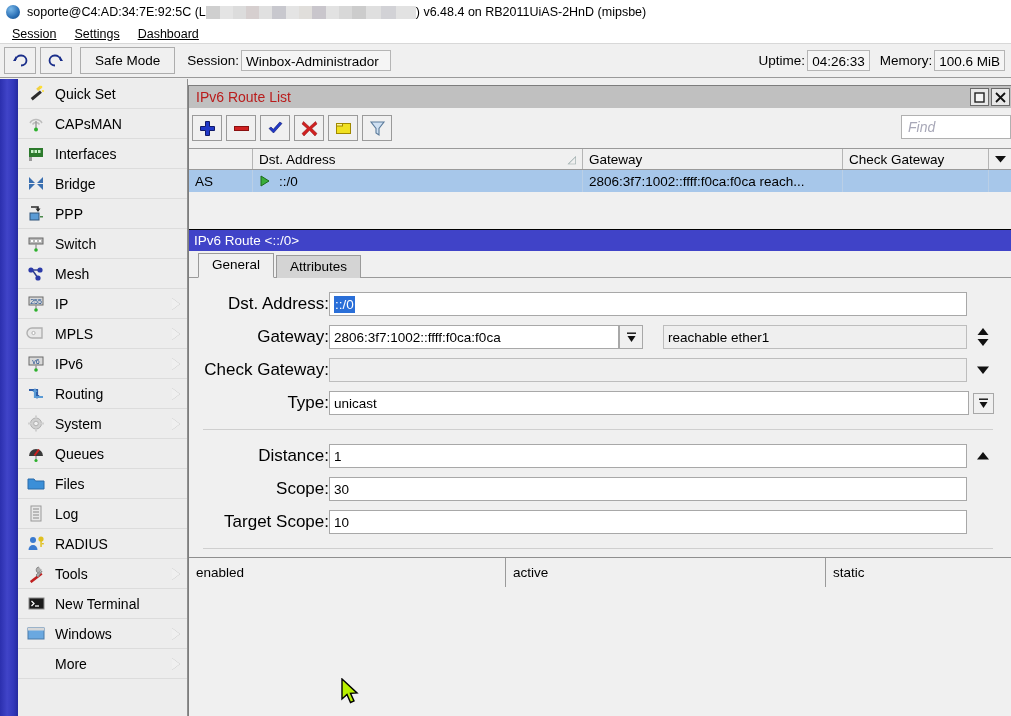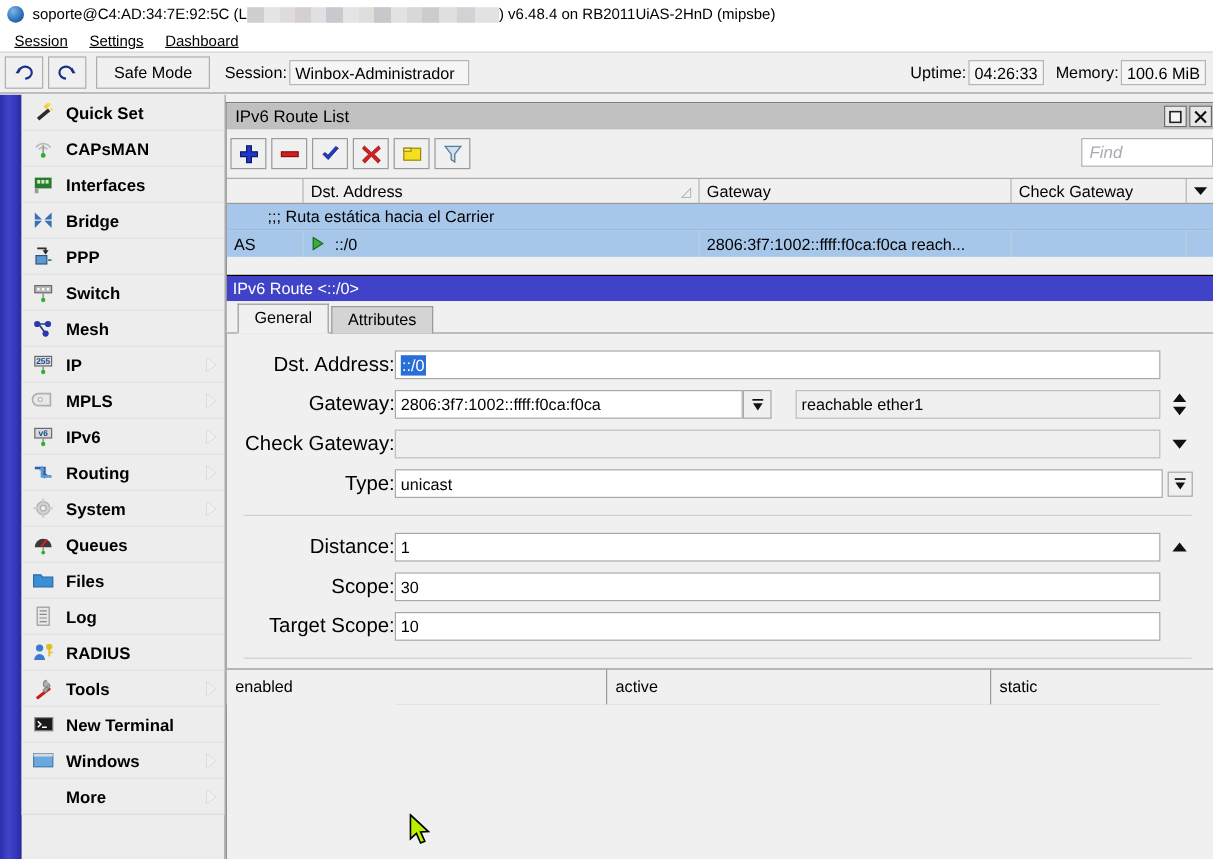--- a/index.html
+++ b/index.html
@@ -65,21 +65,21 @@
   .rofield {
     border:1px solid #b5b5b5; background:#f5f5f5; height:21px; padding:1px 4px 0 4px;
     display:flex; align-items:center; font-size:13.5px; margin-left:2px;
   }
   .tb-right { margin-left:auto; display:flex; align-items:center; padding-right:2px; }
   .tb-right .lbl { margin-left:10px; }
 
   
   .sidebar {
     position:absolute; left:0; top:79px; width:188px; height:637px;
-    background:#ededed; border-right:1px solid #8f8f8f;font-weight:bold;
+    background:#ededed; border-right:1px solid #8f8f8f;
   }
   .sidebar-strip {
     position:absolute; left:0; top:0; width:18px; height:637px;
     background: linear-gradient(90deg, #2b2fae 0%, #4044c8 40%, #3237bb 75%, #252a9e 100%);
   }
   .menu { position:absolute; left:18px; top:0; width:169px; }
   .mrow {
     height:30px; display:flex; align-items:center;
     border-bottom:1px solid #dcdcdc; padding-left:8px; cursor:default;
     background:#ededed;
@@ -102,21 +102,21 @@
   }
   .mico { width:20px; height:19px; flex:none; position:relative; }
 
   
   .win {
     position:absolute; left:188px; top:85px; width:823px; height:631px;
     background:#f0f0f0; border-left:1px solid #7d7d7d; border-top:1px solid #7d7d7d;
   }
   .win-title {
     height:22px; background:#c0c0c0; display:flex; align-items:center;
-    padding-left:7px; color:#000000; font-size:14px;
+    padding-left:7px; color:#b91c1c; font-size:14px;
   }
   .win-btns { margin-left:auto; display:flex; align-items:center; padding-right:1px; }
   .wb {
     width:19px; height:18px; border:1px solid #6b6b6b; background:#e8e8e8;
     display:flex; align-items:center; justify-content:center; margin-left:2px; cursor:default;
   }
   .win-toolbar {
     height:40px; background:#f0f0f0; display:flex; align-items:center; padding:0 3px;
     position:relative;
   }
@@ -552,21 +552,20 @@
       </div>
       <div class="th" style="width:260px;">Gateway</div>
       <div class="th" style="flex:1;">Check Gateway</div>
       <div class="th" style="width:22px; border-right:none; padding-left:0; justify-content:center;">
         <svg width="11" height="8" viewBox="0 0 11 8">
             <path d="M0 1 L11 1 L5.5 7.5 Z" fill="#111"></path>
           </svg>
       </div>
     </div>
 
-    <div class="comment-row">;;; Ruta estática hacia el Carrier</div>
 
     <div class="data-row">
       <div class="cell" style="width:64px;">AS</div>
       <div class="cell" style="width:330px;">
         <svg width="12" height="12" viewBox="0 0 12 12" style="margin-right:8px;">
           <path d="M2 1 L10 6 L2 11 Z" fill="#3aae3a" stroke="#1a6a1a"></path>
         </svg>
         <span>::/0</span>
       </div>
       <div class="cell" style="width:260px;">2806:3f7:1002::ffff:f0ca:f0ca reach...</div>

